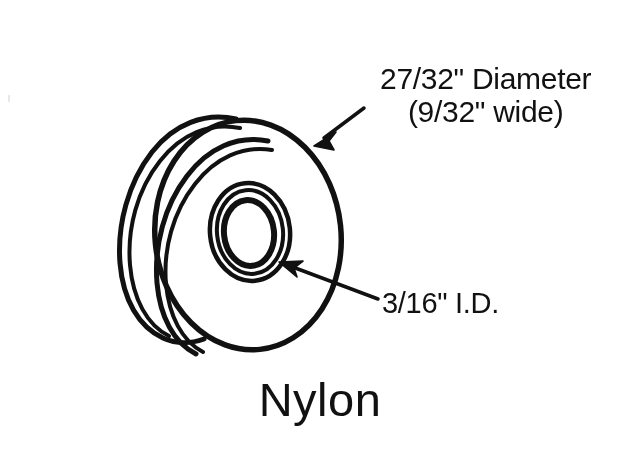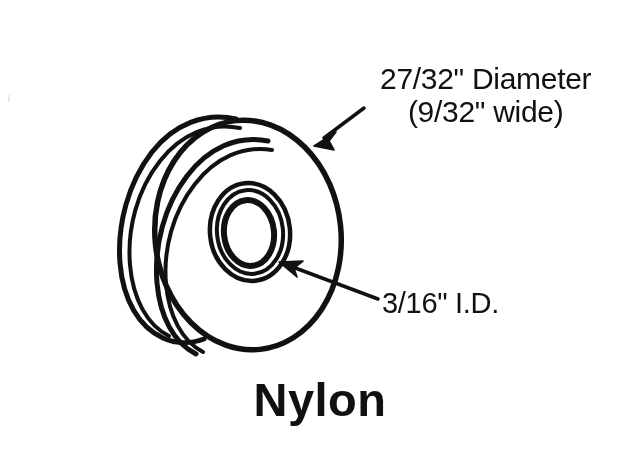--- a/index.html
+++ b/index.html
@@ -48,21 +48,21 @@
     top: 287px;
     font-size: 29px;
     letter-spacing: -0.3px;
   }
   #label-material {
     left: 0px;
     top: 372px;
     width: 640px;
     text-align: center;
     font-size: 47px;
-    font-weight: bold;
+    font-weight: normal;
     letter-spacing: 0.5px;
   }
   .speck {
     position: absolute;
     left: 8px;
     top: 95px;
     width: 2px;
     height: 7px;
     background: #e8e8e8;
   }

